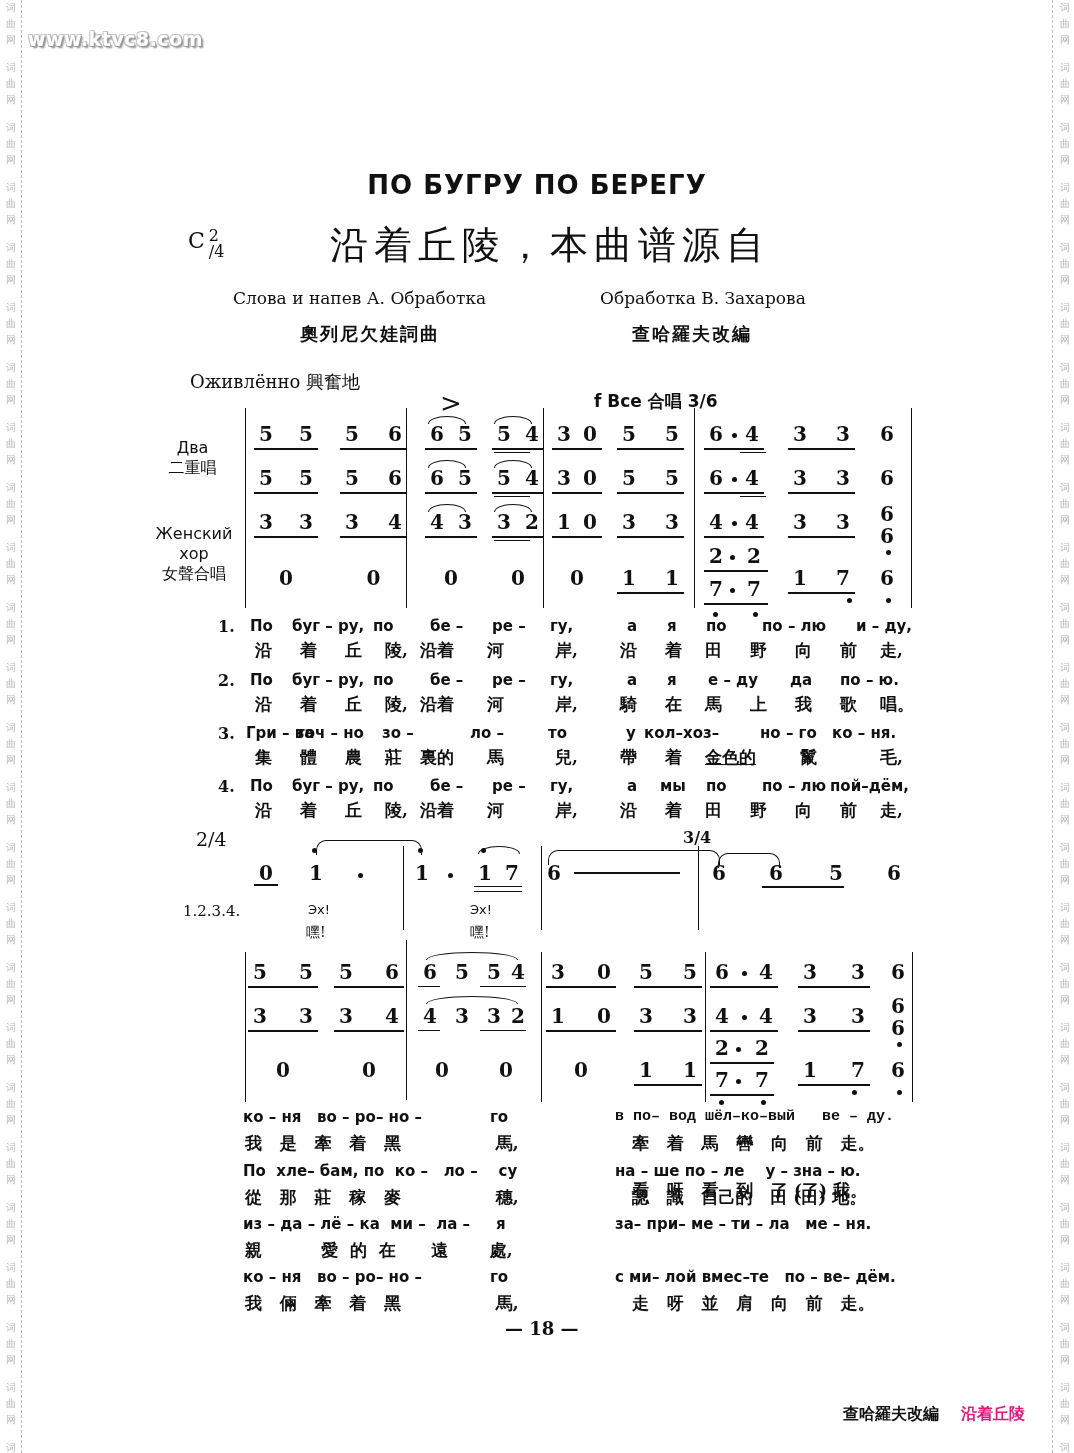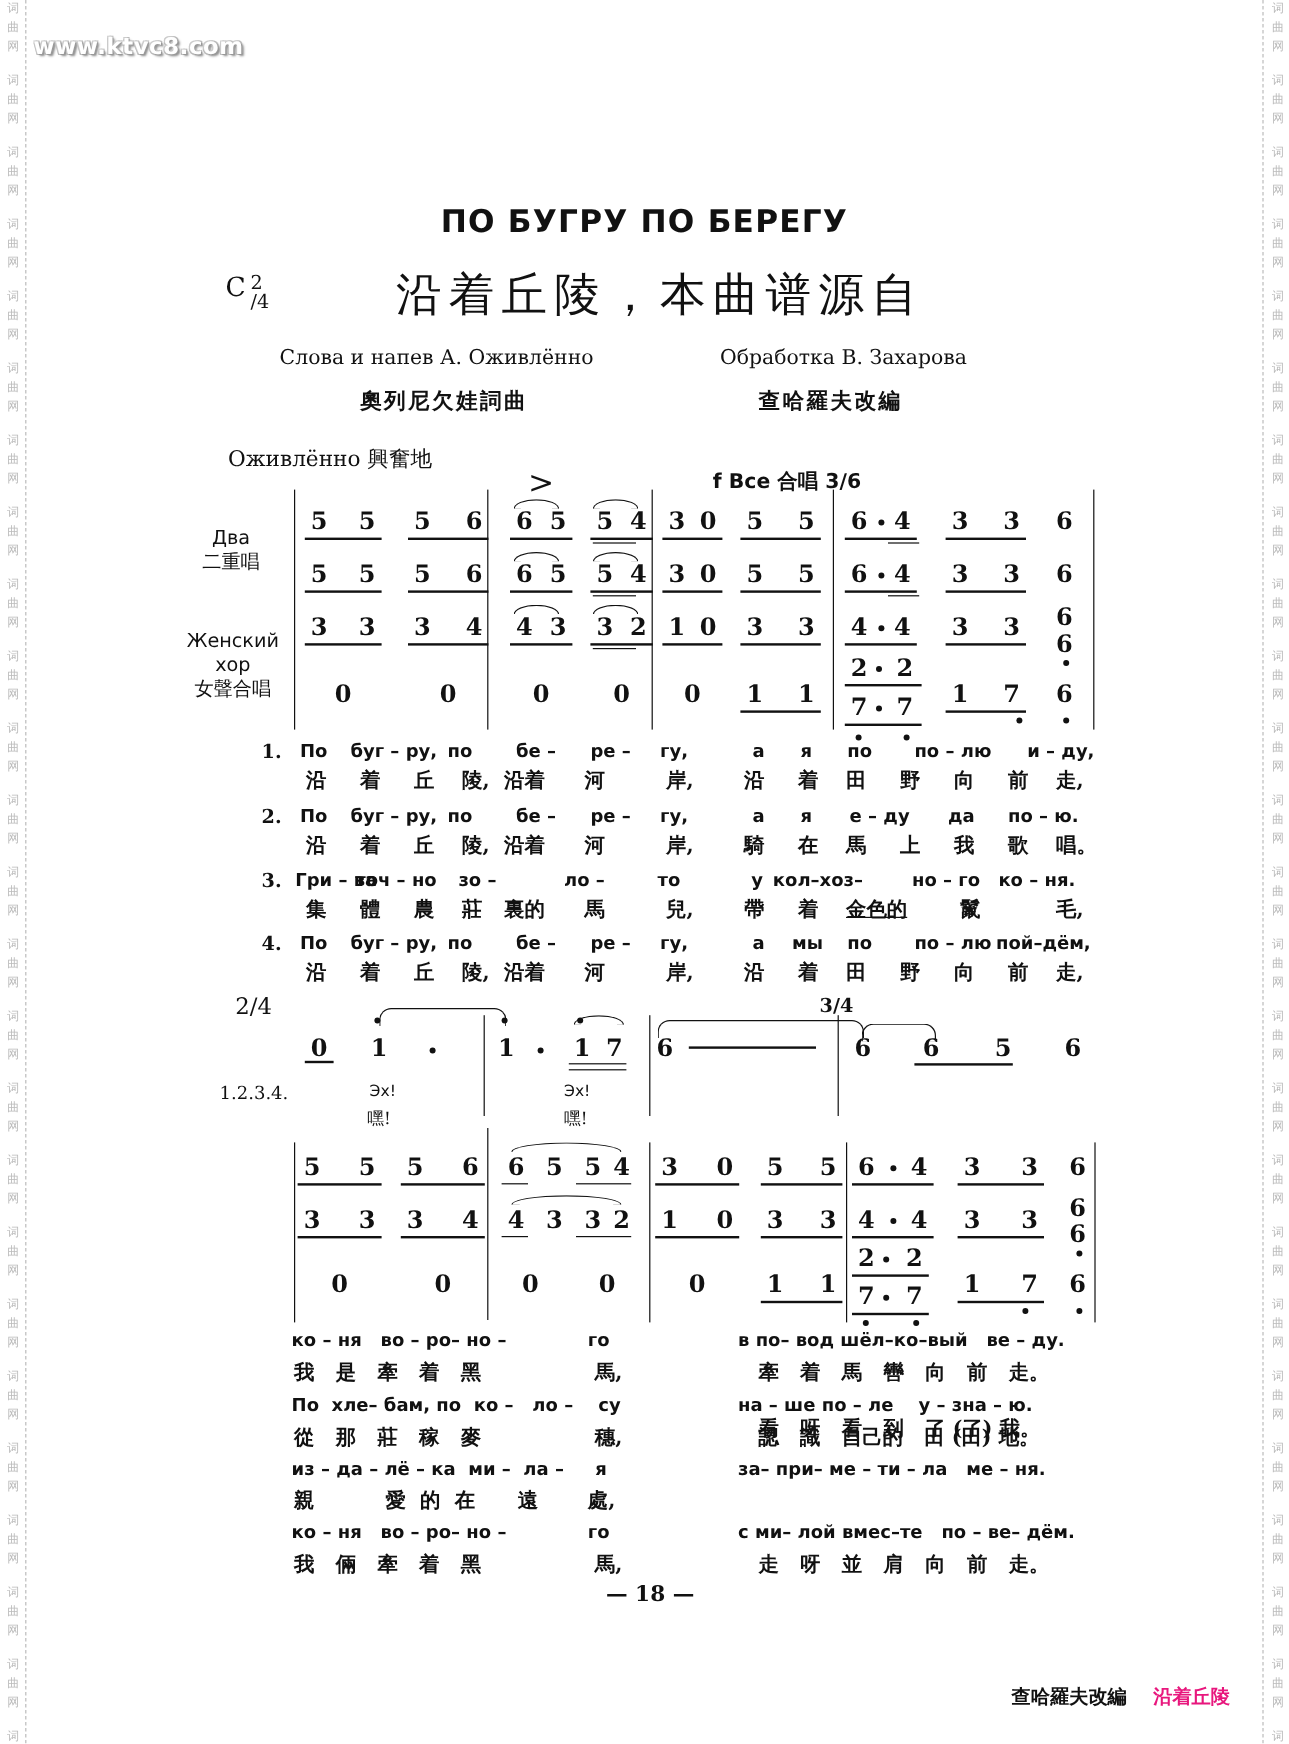--- a/index.html
+++ b/index.html
@@ -289,21 +289,21 @@
   </div>
 
 <div class="abs site">www.ktvc8.com</div>
 
 <div class="abs title-ru">ПО БУГРУ ПО БЕРЕГУ</div>
 <div class="abs key">
   <span>C</span><span class="frac">2<br>/4</span>
 </div>
 <div class="abs title-zh">沿着丘陵，本曲谱源自</div>
 
-<div class="abs credit" style="left:233px;top:288px;">Слова и напев А. Оживлённо</div>
+<div class="abs credit" style="left:233px;top:288px;">Слова и напев А. Обработка</div>
 <div class="abs credit" style="left:600px;top:288px;">Обработка В. Захарова</div>
 <div class="abs credit-zh" style="left:300px;top:322px;">奧列尼欠娃詞曲</div>
 <div class="abs credit-zh" style="left:632px;top:322px;">查哈羅夫改編</div>
 
 <div class="abs tempo">Оживлённо 興奮地</div>
 
 <div class="abs label" style="left:165px;top:438px;width:55px;">
   <div>Два</div>
   <div>二重唱</div>
 </div>
@@ -660,21 +660,21 @@
     <div class="ul" style="left: 710px; top: 1062px; width: 64px;"></div>
     <div class="ul" style="left: 710px; top: 1094px; width: 64px;"></div>
     <div class="dot" style="left: 719px; top: 1100px;"></div>
     <div class="dot" style="left: 761px; top: 1100px;"></div>
     <div class="dot" style="left: 852px; top: 1090px;"></div>
     <div class="dot" style="left: 897px; top: 1090px;"></div>
   </div>
 
 <div id="verses2">
     <div class="ly" style="left: 243px; top: 1108px;">ко – ня   во – ро– но –             го</div>
-    <div class="ly" style="left: 615px; top: 1108px;">в по– вод шёл–ко–вый   ве – ду.</div>
+    <div class="ly" style="left: 615px; top: 1108px; font-family: Liberation Mono, monospace;">в по– вод шёл–ко–вый   ве – ду.</div>
     <div class="lz" style="left: 245px; top: 1132px;">我   是   牽   着   黑                馬,</div>
     <div class="lz" style="left: 632px; top: 1132px;">牽   着   馬   轡   向   前   走。</div>
     <div class="ly" style="left: 243px; top: 1162px;">По  хле– бам, по  ко –   ло –    су</div>
     <div class="ly" style="left: 615px; top: 1162px;">на – ше по – ле    у – зна – ю.</div>
     <div class="lz" style="left: 245px; top: 1186px;">從   那   莊   稼   麥                穗,</div>
     <div class="lz" style="left: 632px; top: 1186px;">認   識   自己的   田 (田) 地。</div>
     <div class="ly" style="left: 243px; top: 1215px;">из – да – лё – ка  ми –  ла –     я</div>
     <div class="ly" style="left: 615px; top: 1215px;">за– при– ме – ти – ла   ме – ня.</div>
     <div class="lz" style="left: 245px; top: 1239px;">親          愛  的  在      遠       處,</div>
     <div class="lz" style="left: 632px; top: 1179px;">看   呀   看   到   了 (了) 我。</div>

